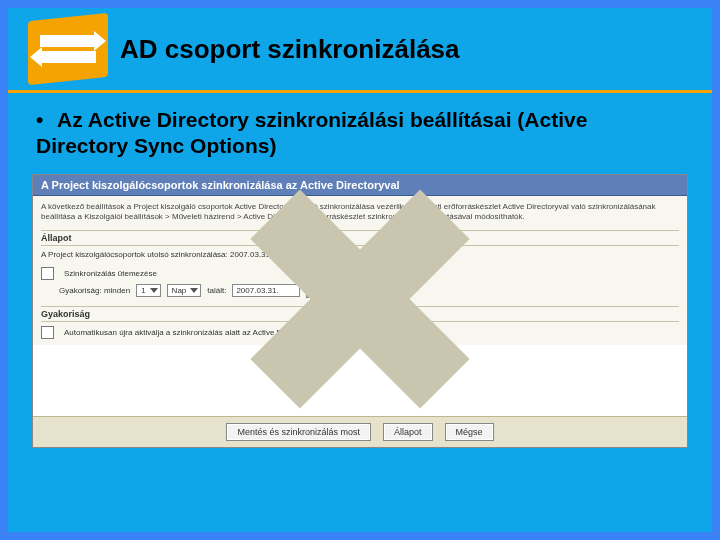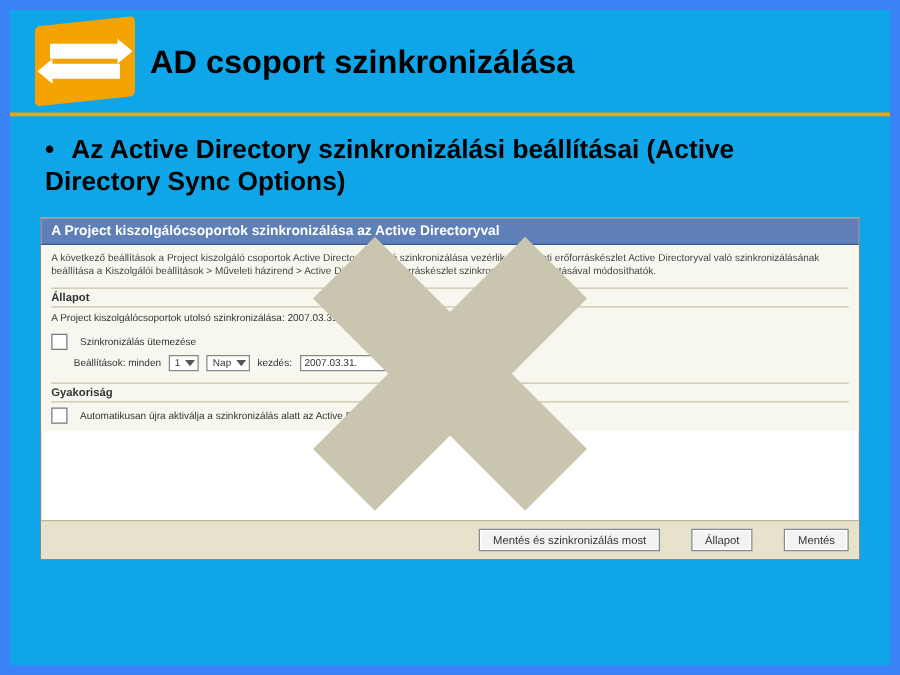--- a/index.html
+++ b/index.html
@@ -20,21 +20,21 @@
   .shot-body{padding:6px 8px;background:#f7f7ef}
   .shot-desc{font-size:8px;color:#444;line-height:1.25}
   .shot-sec{margin-top:8px}
   .shot-sec-h{font-weight:bold;font-size:9px;padding:2px 0;border-top:1px solid #c8c3a8;border-bottom:1px solid #c8c3a8;margin-bottom:4px}
   .chk{display:inline-block;width:11px;height:11px;border:1px solid #777;background:#fff;vertical-align:middle;margin-right:4px}
   .row{display:flex;align-items:center;gap:6px;font-size:8px;margin-top:4px}
   .sel{border:1px solid #888;background:#fff;padding:1px 14px 1px 4px;position:relative;font-size:8px}
   .sel::after{content:"";position:absolute;right:2px;top:3px;border-left:4px solid transparent;border-right:4px solid transparent;border-top:5px solid #555}
   .txt{border:1px solid #888;background:#fff;padding:1px 3px;font-size:8px;min-width:60px;display:inline-block}
   .num{border:1px solid #888;background:#fff;padding:1px 3px;font-size:8px;width:22px;display:inline-block}
-  .shot-footer{position:absolute;left:0;right:0;bottom:0;background:#e6e2cc;border-top:1px solid #bdb892;padding:6px 8px;display:flex;justify-content:flex-end;gap:25px}
+  .shot-footer{position:absolute;left:0;right:0;bottom:0;background:#e6e2cc;border-top:1px solid #bdb892;padding:6px 8px;display:flex;justify-content:center;gap:12px}
   .btn{border:1px solid #888;background:#f3f3f3;padding:3px 10px;font-size:9px;box-shadow:inset 0 0 0 1px #fff}
   .big-x{position:absolute;left:50%;top:50%;width:240px;height:240px;transform:translate(-50%,-55%);pointer-events:none}
   .big-x::before,.big-x::after{content:"";position:absolute;left:50%;top:0;width:70px;height:100%;background:#c9c5ae;transform-origin:center}
   .big-x::before{transform:translateX(-50%) rotate(45deg)}
   .big-x::after{transform:translateX(-50%) rotate(-45deg)}
 </style>
 </head>
 <body>
 
 <div class="frame">
@@ -66,43 +66,43 @@
         <div class="shot-sec-h">Állapot</div>
         <div style="font-size:8px">A Project kiszolgálócsoportok utolsó szinkronizálása: 2007.03.31., 15:38</div>
       </div>
 
       <div class="shot-sec">
         <div class="row">
           <span class="chk"></span>
           <span>Szinkronizálás ütemezése</span>
         </div>
         <div class="row" style="padding-left:18px">
-          <span>Beállítások: minden</span>
+          <span>Gyakoriság: minden</span>
           <span class="sel">1</span>
           <span class="sel">Nap</span>
-          <span>kezdés:</span>
+          <span>talált:</span>
           <span class="txt">2007.03.31.</span>
           <span style="display:inline-block;width:12px;height:12px;border:1px solid #888;background:linear-gradient(#fff 40%,#e88 40%)"></span>
           <span class="num">15</span>
           <span>:</span>
           <span class="num">37</span>
         </div>
       </div>
 
       <div class="shot-sec">
         <div class="shot-sec-h">Gyakoriság</div>
         <div class="row">
           <span class="chk"></span>
           <span>Automatikusan újra aktiválja a szinkronizálás alatt az Active Directoryban talált felhasználókat.</span>
         </div>
       </div>
     </div>
 
     <div class="shot-footer">
       <div class="btn">Mentés és szinkronizálás most</div>
       <div class="btn">Állapot</div>
-      <div class="btn">Mentés</div>
+      <div class="btn">Mégse</div>
     </div>
 
     <div class="big-x"></div>
   </div>
 
 </div>
 
 </body></html>

